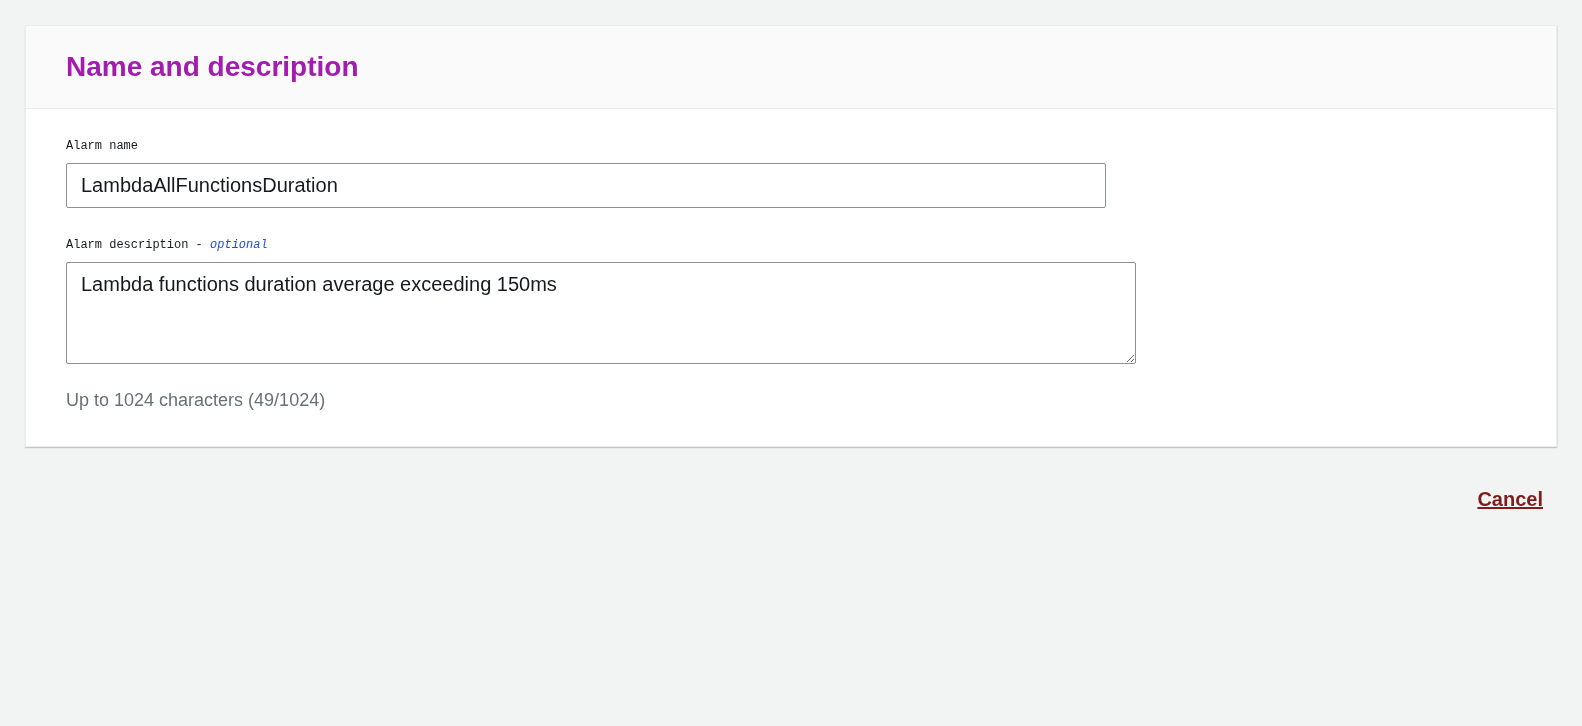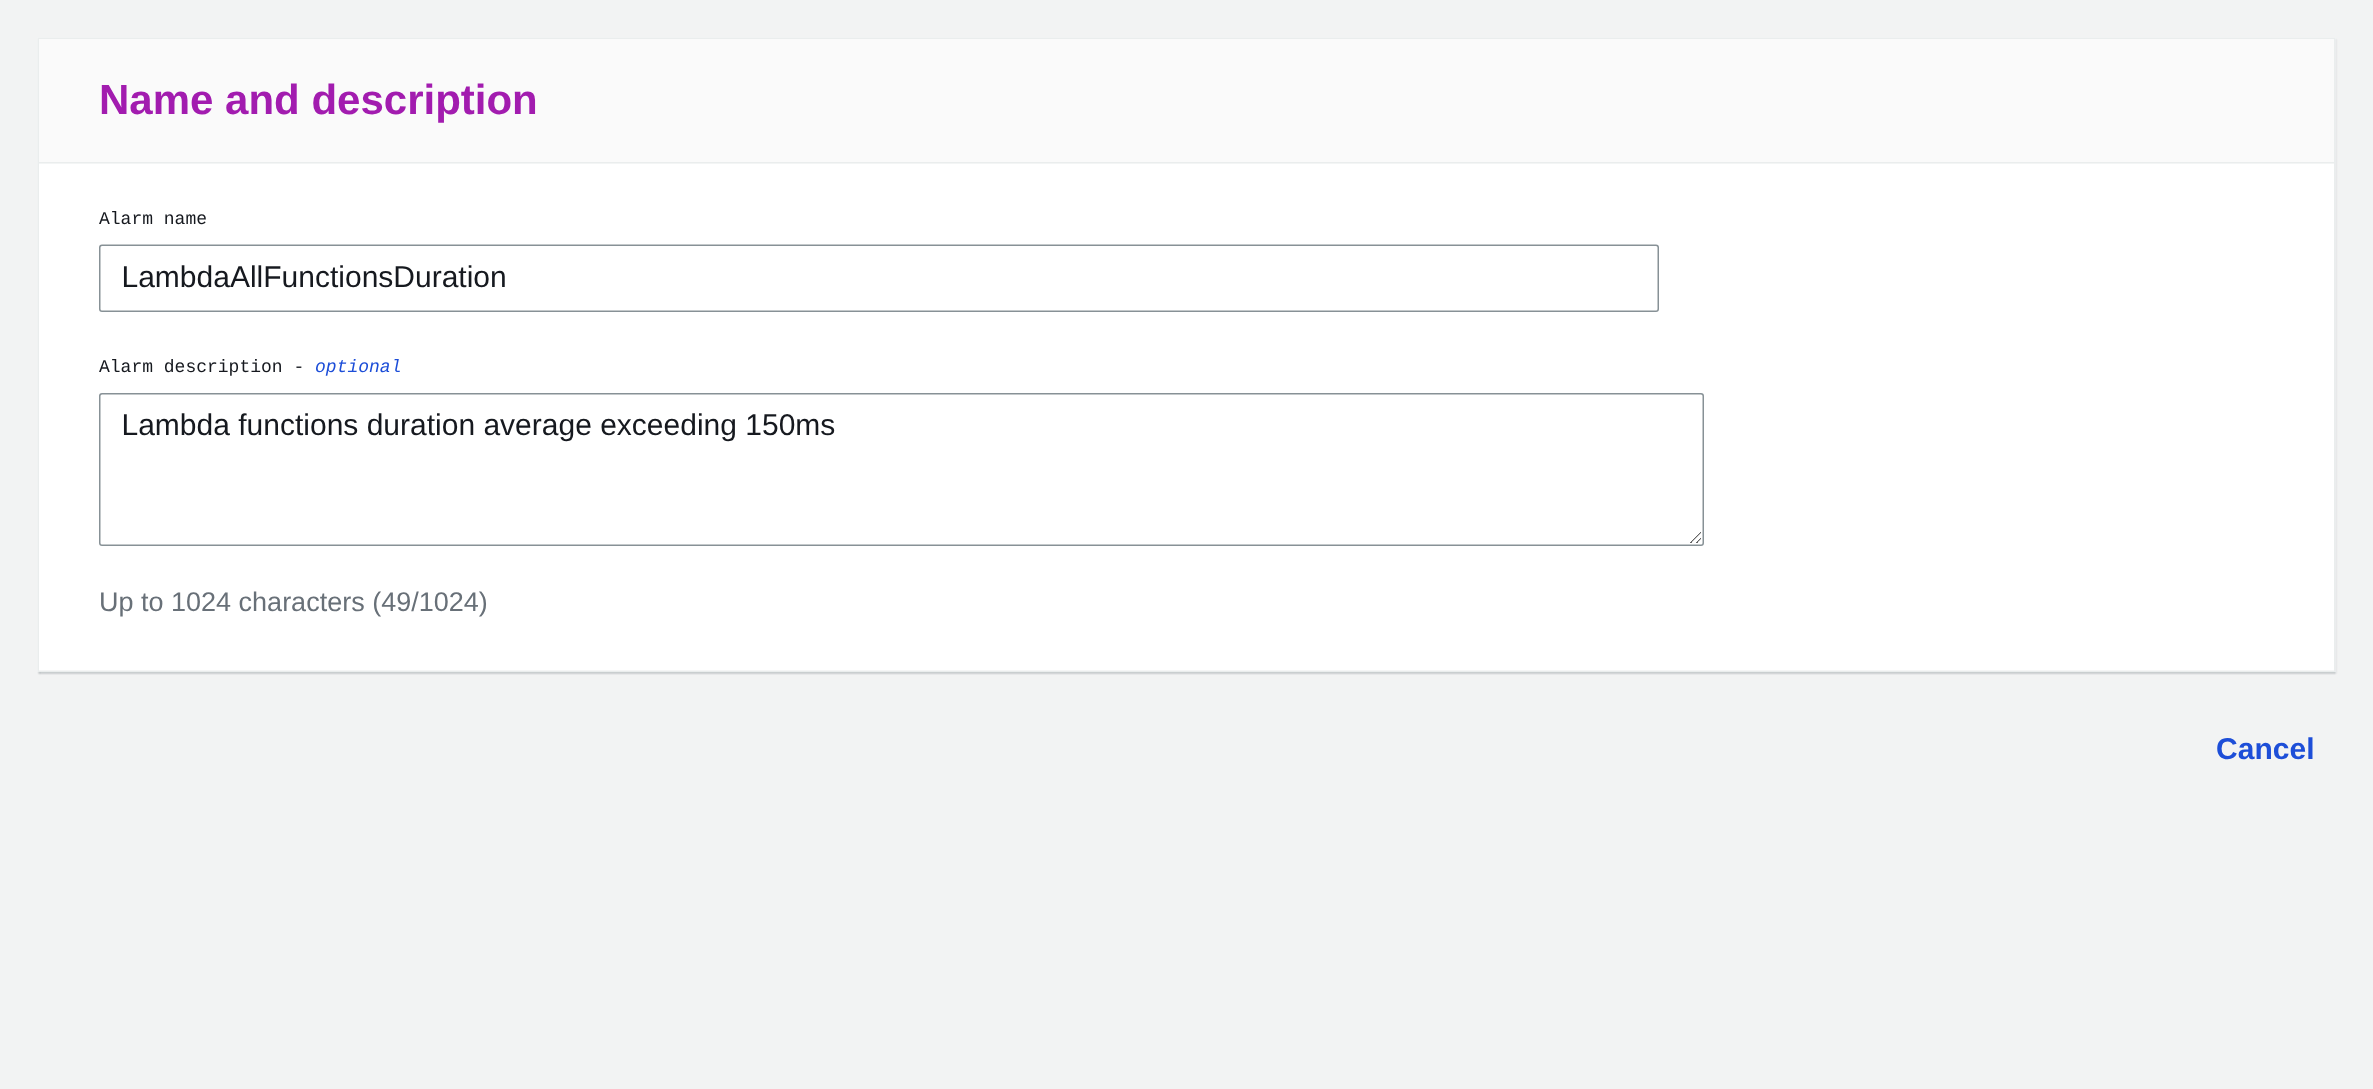--- a/index.html
+++ b/index.html
@@ -92,22 +92,23 @@
       font-weight: 700;
       padding: 12px 28px;
       border-radius: 2px;
       cursor: pointer;
       font-family: inherit;
       line-height: 1.2;
     }
     .btn-link {
       background: transparent;
       border: none;
-      color: #1d4ed8;
+      color: #7f1d1d;
       padding: 12px 14px;
+      text-decoration: underline;
     }
     .btn-outline {
       background: #ffffff;
       border: 1px solid #545b64;
       color: #545b64;
     }
     .btn-primary {
       background: #ec7211;
       border: 1px solid #ec7211;
       color: #ffffff;

